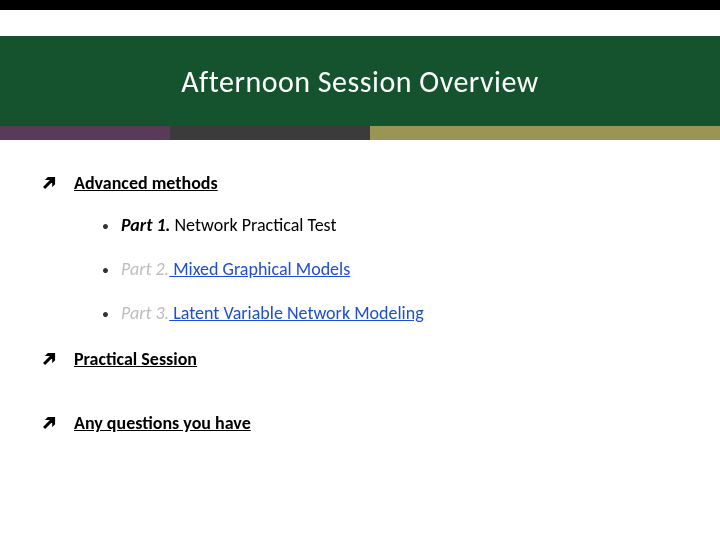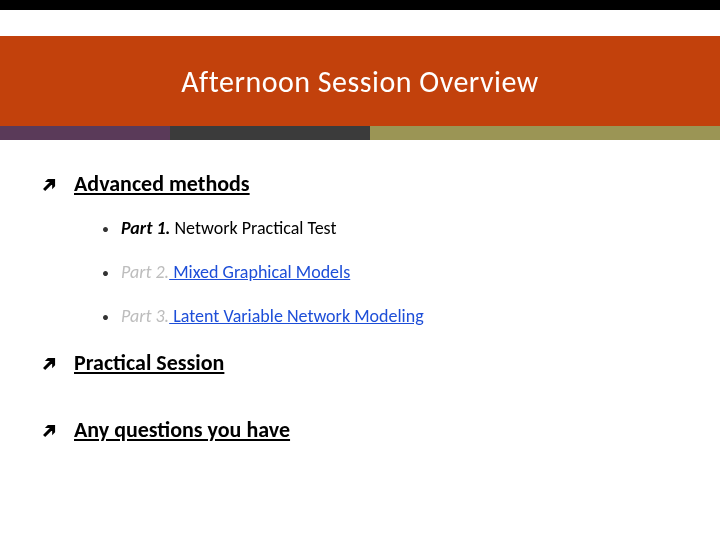--- a/index.html
+++ b/index.html
@@ -19,21 +19,21 @@
     background: #000000;
     width: 100%;
   }
   .spacer {
     height: 26px;
     background: #ffffff;
   }
   .title-band {
     width: 100%;
     height: 90px;
-    background: #c2410c;
+    background: #14532d;
     display: flex;
     align-items: center;
     justify-content: center;
   }
   .title-text {
     color: #ffffff;
     font-size: 30px;
     font-weight: 400;
     letter-spacing: 0.5px;
   }
@@ -66,21 +66,21 @@
   .arrow {
     font-size: 20px;
     font-weight: bold;
     color: #000;
     transform: rotate(-45deg);
     display: inline-block;
     width: 18px;
     text-align: center;
   }
   .top-label {
-    font-size: 22px;
+    font-size: 18px;
     font-weight: 700;
     color: #000;
     text-decoration: underline;
   }
   .sub-list {
     padding-left: 62px;
   }
   .sub-item {
     display: flex;
     align-items: baseline;

